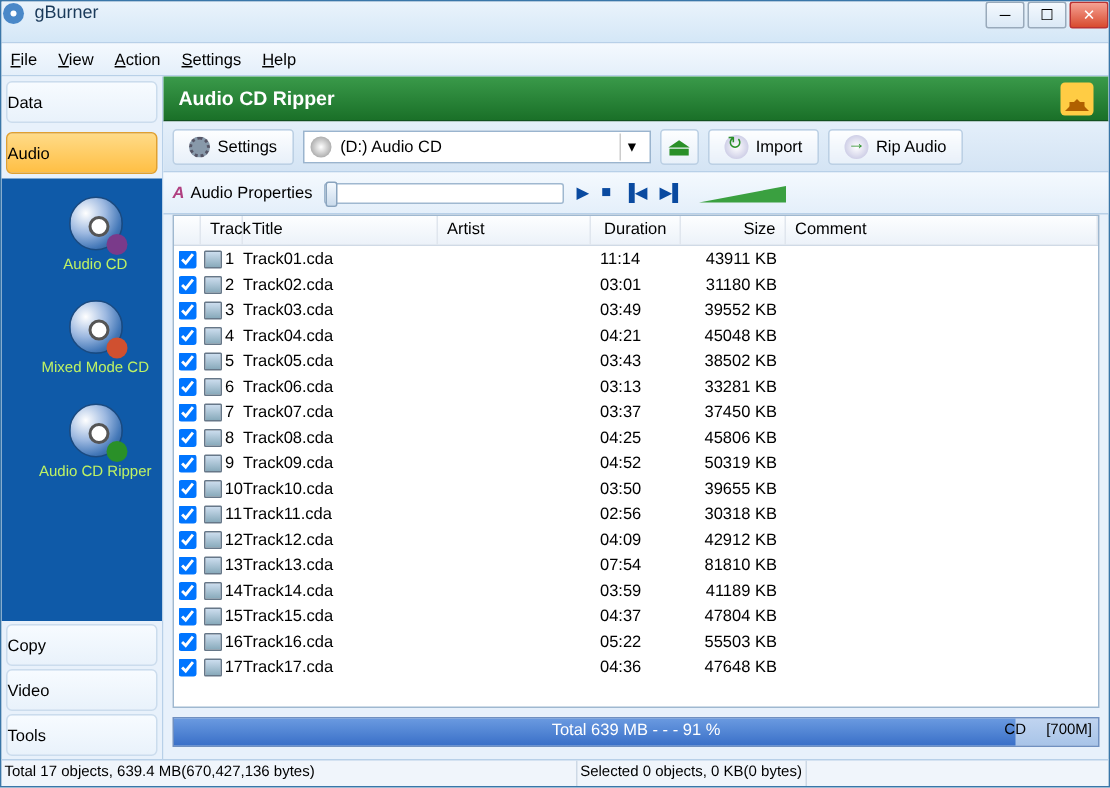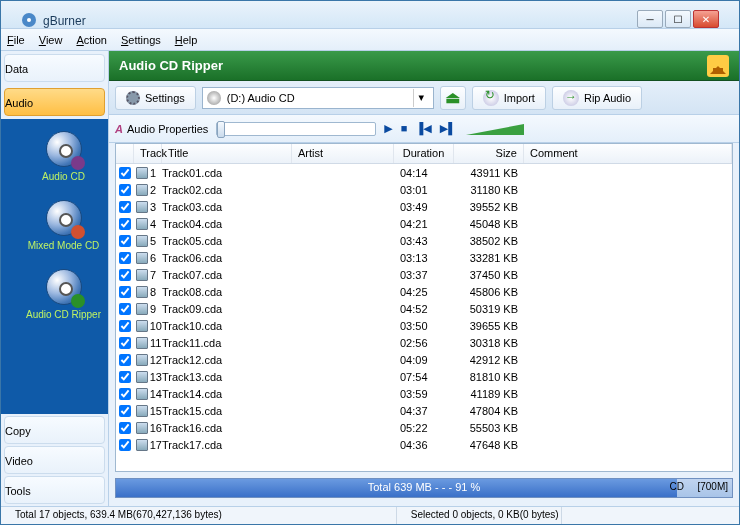--- a/index.html
+++ b/index.html
@@ -1,17 +1,17 @@
 <!DOCTYPE html>
 <html><head>
 <meta charset="utf-8">
 <style>
 * { box-sizing: border-box; margin: 0; padding: 0; font-family: "Segoe UI", Tahoma, sans-serif; }
 body { background: #fff; width: 740px; height: 525px; overflow: hidden; border: 1px solid #3a76a8; }
-.titlebar { height: 28px; background: linear-gradient(#eaf3fb,#d4e7f7); border-bottom: 1px solid #b8d0e8; display: flex; align-items: flex-end; padding: 0 20px; }
+.titlebar { height: 28px; background: linear-gradient(#eaf3fb,#d4e7f7); border-bottom: 1px solid #b8d0e8; display: flex; align-items: flex-start; padding: 0 0; }
 .titlebar .icon { width: 16px; height: 16px; margin-right: 6px; }
 .titlebar .title { font-size: 12px; color: #1a3a5a; flex: 1; }
 .winbtns { display: flex; gap: 2px; }
 .winbtn { width: 26px; height: 18px; border: 1px solid #9ab; background: linear-gradient(#f4f9fe,#dbe9f6); border-radius: 2px; display:flex;align-items:center;justify-content:center; cursor:pointer; font-size:10px;}
 .winbtn.close { background: linear-gradient(#f5a193,#d84b2f); color:#fff; border-color:#b33;}
 .menubar { height: 22px; background: linear-gradient(#f4f9fe,#e4effa); border-bottom: 1px solid #b8d0e8; display:flex; align-items:center; padding:0 6px; font-size:11px; }
 .menubar span { margin-right: 14px; cursor: default; }
 .menubar span u { text-decoration: underline; }
 .body { display:flex; height: calc(100% - 28px - 22px - 18px); }
 .sidebar { width: 108px; background: #e8f1fb; border-right: 1px solid #b8d0e8; display:flex; flex-direction:column; }
@@ -61,21 +61,21 @@
 .trow .c-trk{ display:flex;align-items:center; gap:2px; padding-left:2px;}
 .trow .fico{ width:12px;height:12px; background:linear-gradient(#cde,#8ab); border:1px solid #678; border-radius:1px;}
 .trow .c-dur{ text-align:left; padding-left:6px;}
 .trow .c-sz{ text-align:right; padding-right:6px;}
 .progress{ height:20px; margin:0 6px 8px; border:1px solid #7090c0; background:linear-gradient(#c0d4f0,#a8c4e8); position:relative; font-size:11px;}
 .progress .fill{ position:absolute; left:0;top:0;bottom:0; width:91%; background:linear-gradient(#6a9ae0,#3a70c8);}
 .progress .text{ position:absolute; left:0;right:0; top:2px; text-align:center; color:#fff;}
 .progress .cdlabel{ position:absolute; right:48px; top:2px; font-size:10px;}
 .progress .cap{ position:absolute; right:4px; top:2px; font-size:10px;}
 .statusbar{ height:18px; border-top:1px solid #b8d0e8; background:#f0f5fb; display:flex; font-size:10px;}
-.statusbar div{ padding:2px 2px; border-right:1px solid #cdd9e6;margin-left:12px;}
+.statusbar div{ padding:2px 2px; border-right:1px solid #cdd9e6;}
 .statusbar div:first-child{ width:52%;}
 </style>
 </head>
 <body>
 
 <div class="titlebar">
   <svg class="icon" viewBox="0 0 16 16">
       <circle cx="8" cy="8" r="7" fill="#4a88c8"></circle>
       <circle cx="8" cy="8" r="2" fill="#fff"></circle>
     </svg>
@@ -186,21 +186,21 @@
           <div class="trow">
             <div class="c-chk">
               <input type="checkbox" checked="" style="">
             </div>
             <div class="c-trk">
               <span class="fico"></span>
               <span>1</span>
             </div>
             <div class="c-ttl">Track01.cda</div>
             <div class="c-art"></div>
-            <div class="c-dur">04:14</div>
+            <div class="c-dur">11:14</div>
             <div class="c-sz">43911 KB</div>
             <div class="c-cmt"></div>
           </div>
           <div class="trow">
             <div class="c-chk">
               <input type="checkbox" checked="" style="">
             </div>
             <div class="c-trk">
               <span class="fico"></span>
               <span>2</span>

